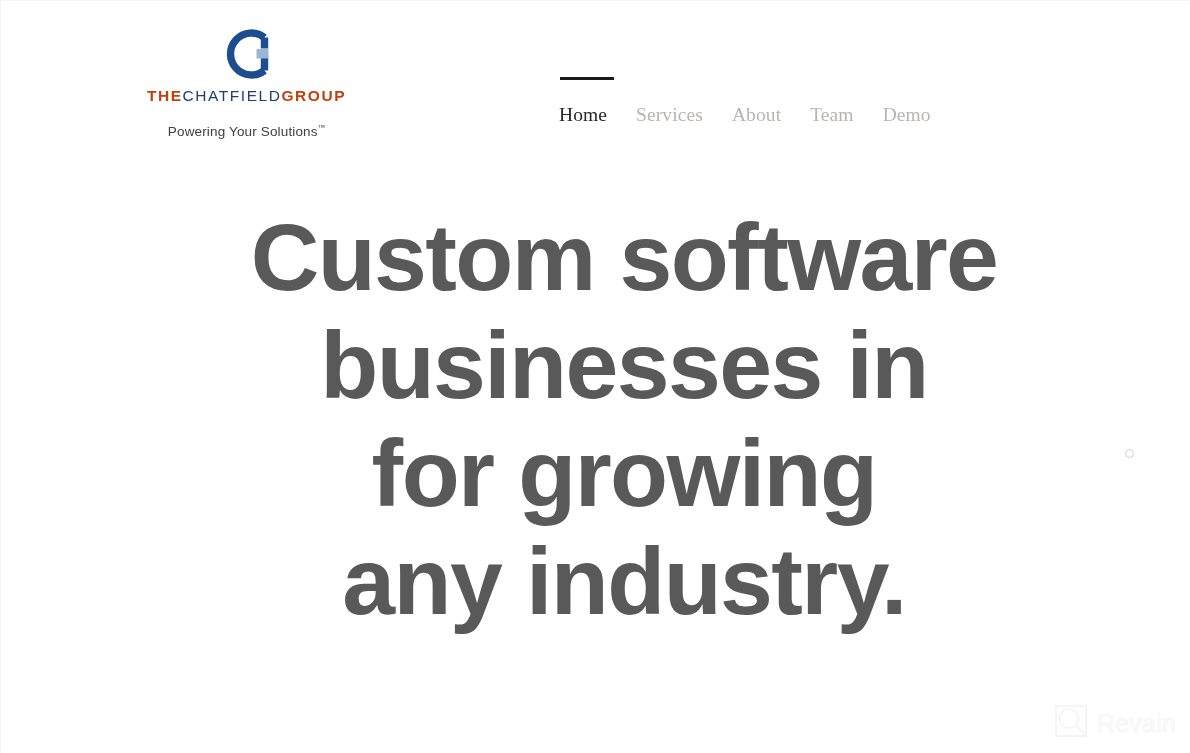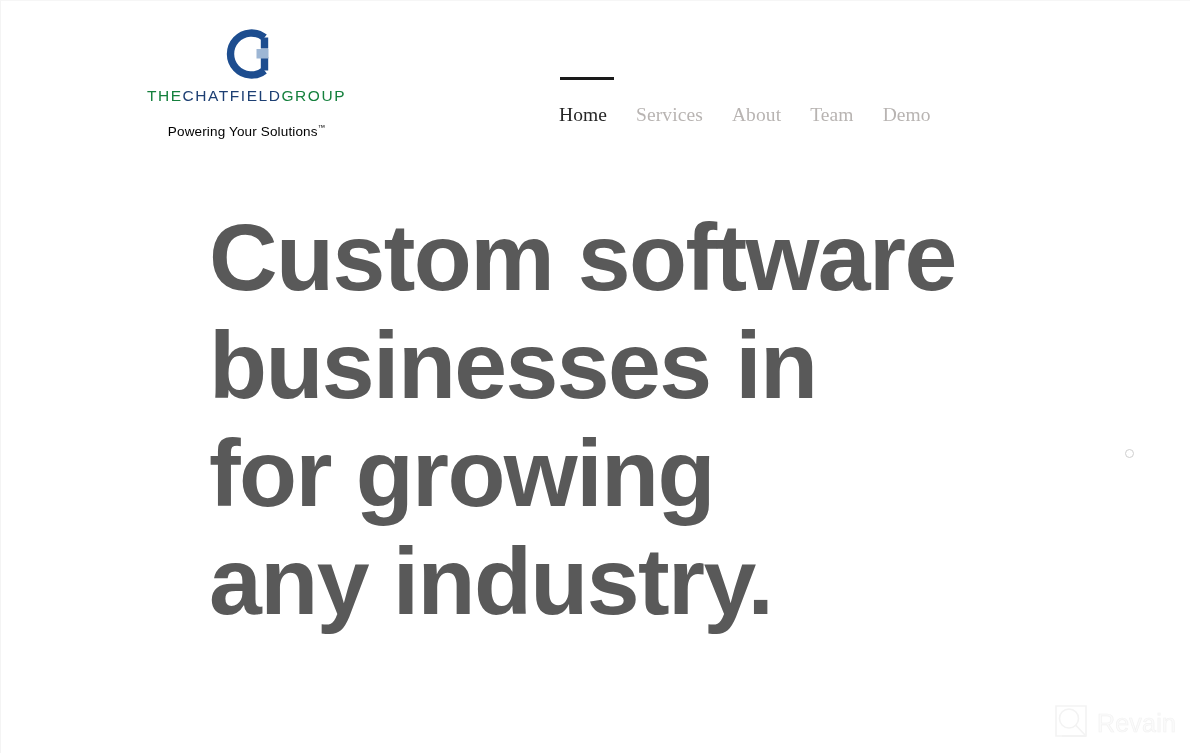--- a/index.html
+++ b/index.html
@@ -58,34 +58,34 @@
     display: block;
     font-family: "Liberation Sans", sans-serif;
     font-size: 15.5px;
     letter-spacing: 1.55px;
     white-space: nowrap;
     line-height: 18px;
     margin-top: 6px;
     text-align: center;
   }
   .wm-the, .wm-group {
-    color: #15803d;
-    font-weight: 400;
+    color: #c2410c;
+    font-weight: 700;
   }
   .wm-chatfield {
     color: #1d3f73;
     font-weight: 400;
   }
 
   .tagline {
     display: block;
     margin-top: 15px;
     font-family: "Liberation Sans", sans-serif;
     font-size: 13.5px;
-    color: #000000;
+    color: #404040;
     letter-spacing: 0.15px;
     line-height: 16px;
     white-space: nowrap;
     text-align: center;
   }
   .tagline .tm {
     font-size: 7.5px;
     vertical-align: super;
     letter-spacing: 0;
   }
@@ -133,20 +133,21 @@
     background: #1a1a1a;
   }
 
   
   .hero {
     position: absolute;
     left: 0;
     top: 170px;
     width: 986px;
     height: 500px;
+    text-align: center;
   }
 
   .hero-heading {
     position: absolute;
     left: 208px;
     top: 32px;
     width: 830px;
     margin: 0;
     font-family: "Liberation Sans", sans-serif;
     font-weight: 700;

